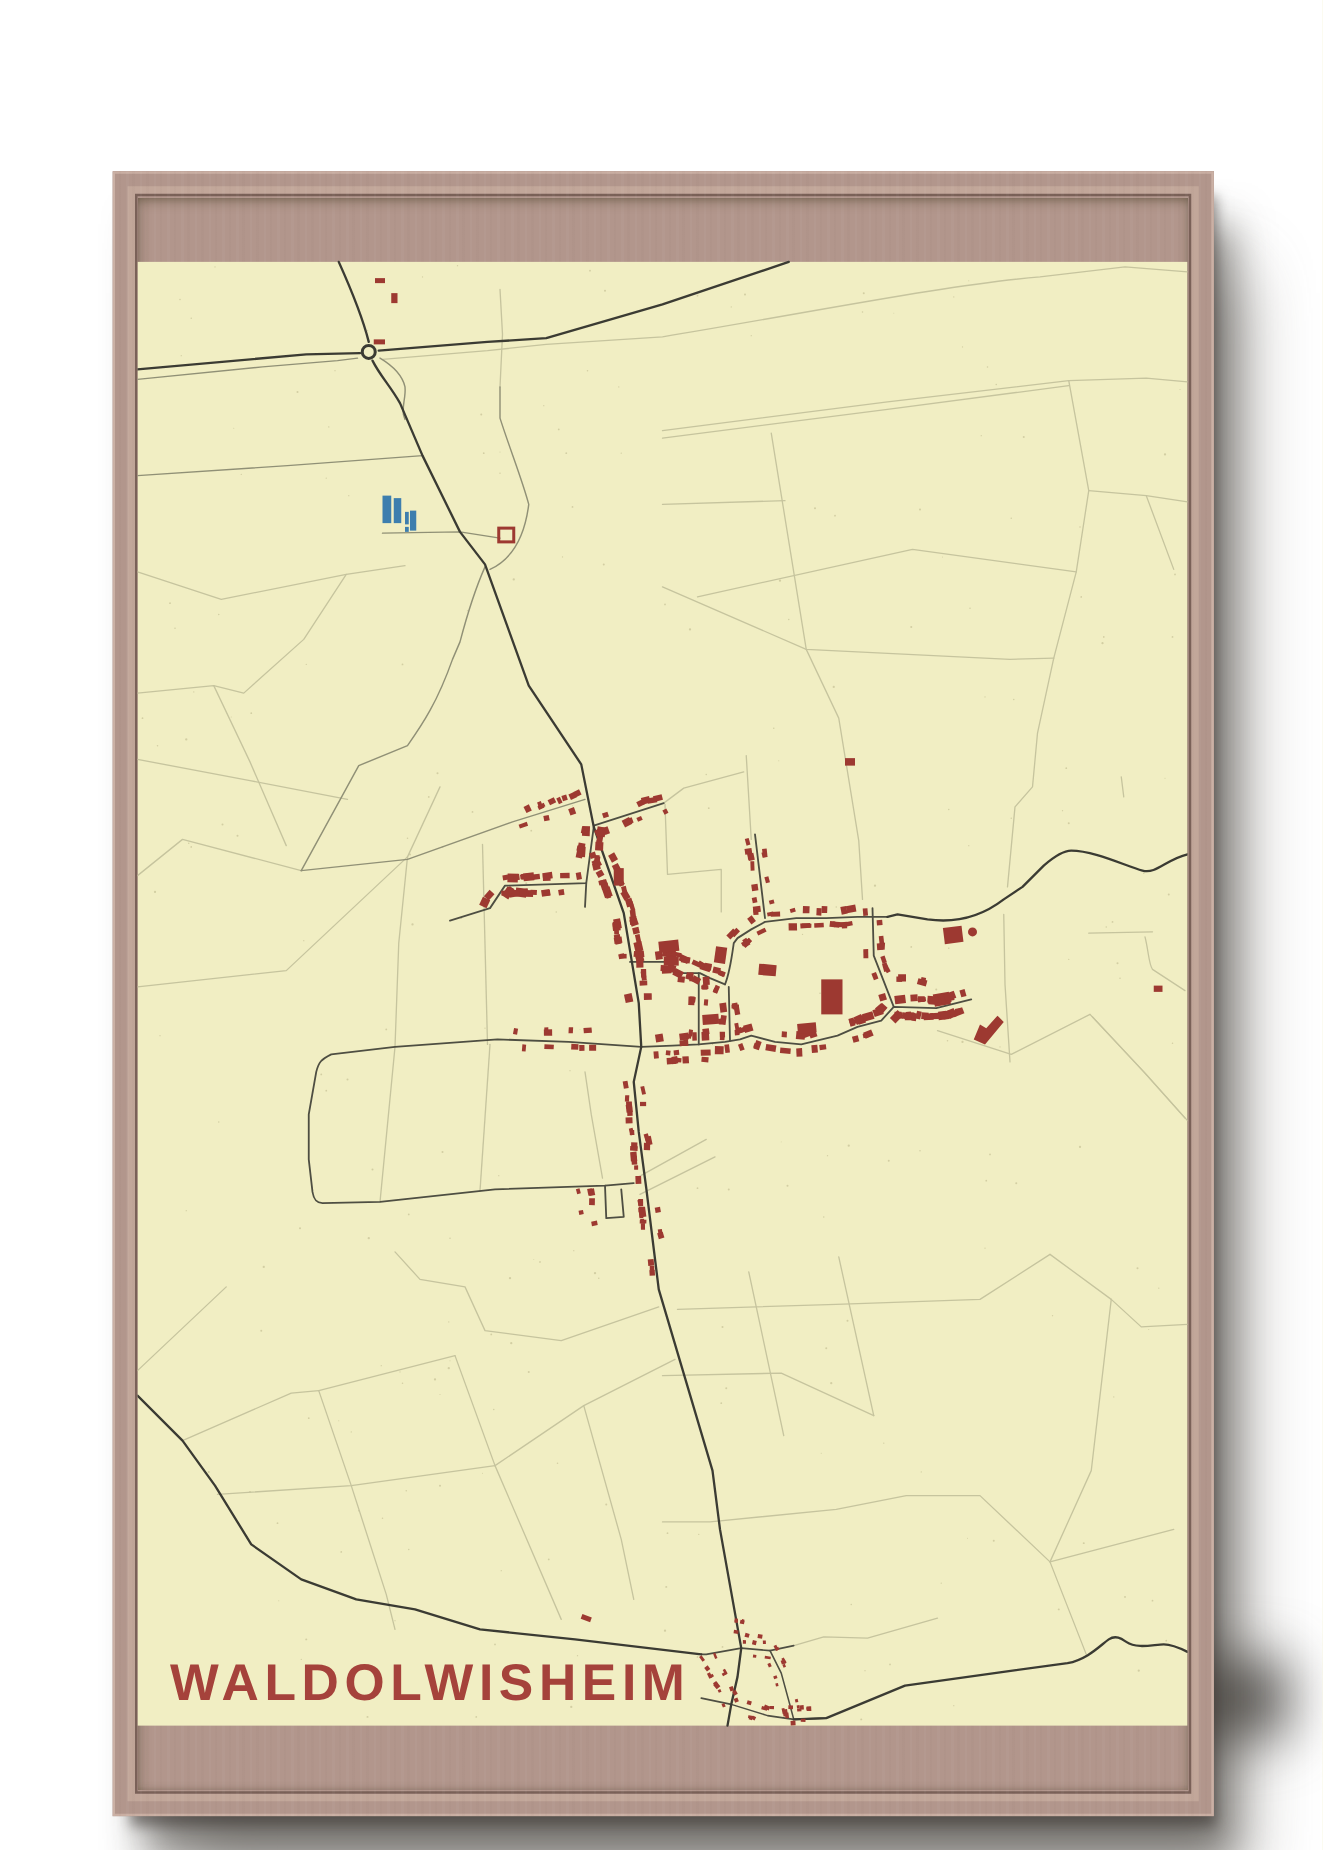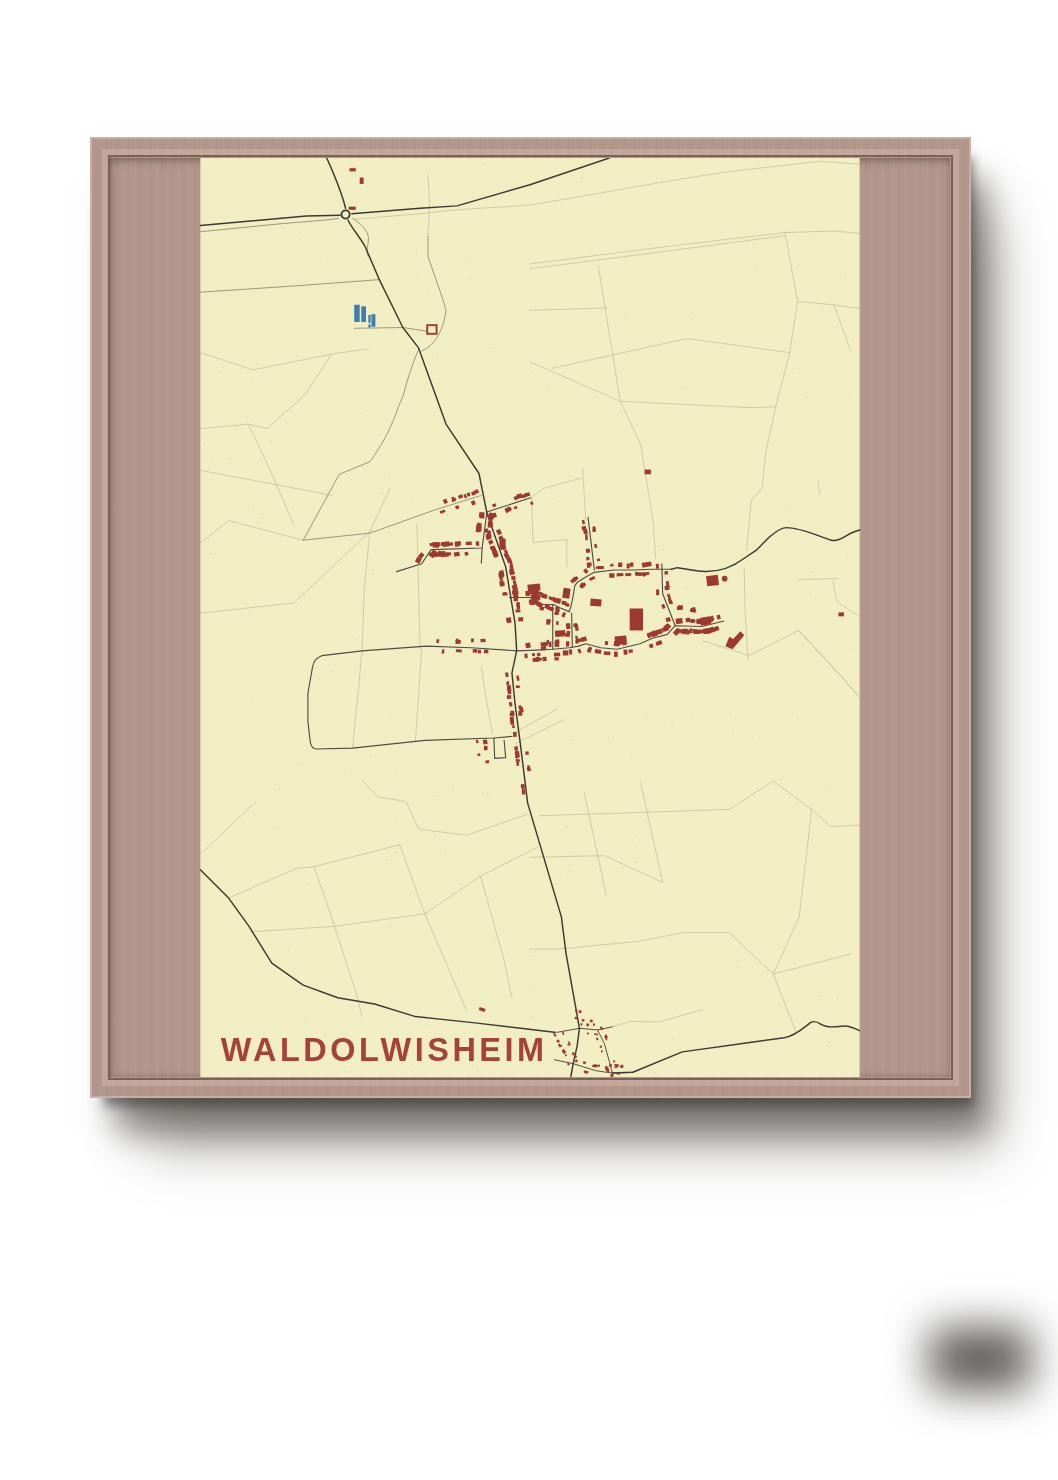--- a/index.html
+++ b/index.html
@@ -1,20 +1,20 @@
 <!DOCTYPE html>
 <html><head>
 <meta charset="utf-8">
 <style>
   html,body { margin:0; padding:0; background:#ffffff; }
   body { width:1058px; height:1480px; position:relative; overflow:hidden;
          font-family:"Liberation Sans", sans-serif; }
   .blob { position:absolute; left:930px; top:1328px; width:100px; height:62px;
     background:rgba(60,57,54,0.85); filter:blur(22px); z-index:0; }
-  .frame { position:absolute; left:90px; top:137px; width:881px; height:961px; z-index:1;
+  .frame { position:absolute; left:90px; top:137px; width:881px; height:1316px; z-index:1;
     background:#b2968c;
     box-shadow:
       inset 0 0 0 2px #c9aea2,
       inset 0 0 0 12px #b2968c,
       inset 0 0 0 18px #c2a79a,
       inset 0 0 0 20px #7a6158,
       8px 14px 10px -6px rgba(55,50,45,0.55),
       20px 38px 30px -4px rgba(70,65,60,0.55),
       40px 64px 52px -14px rgba(105,100,95,0.48);
   }

